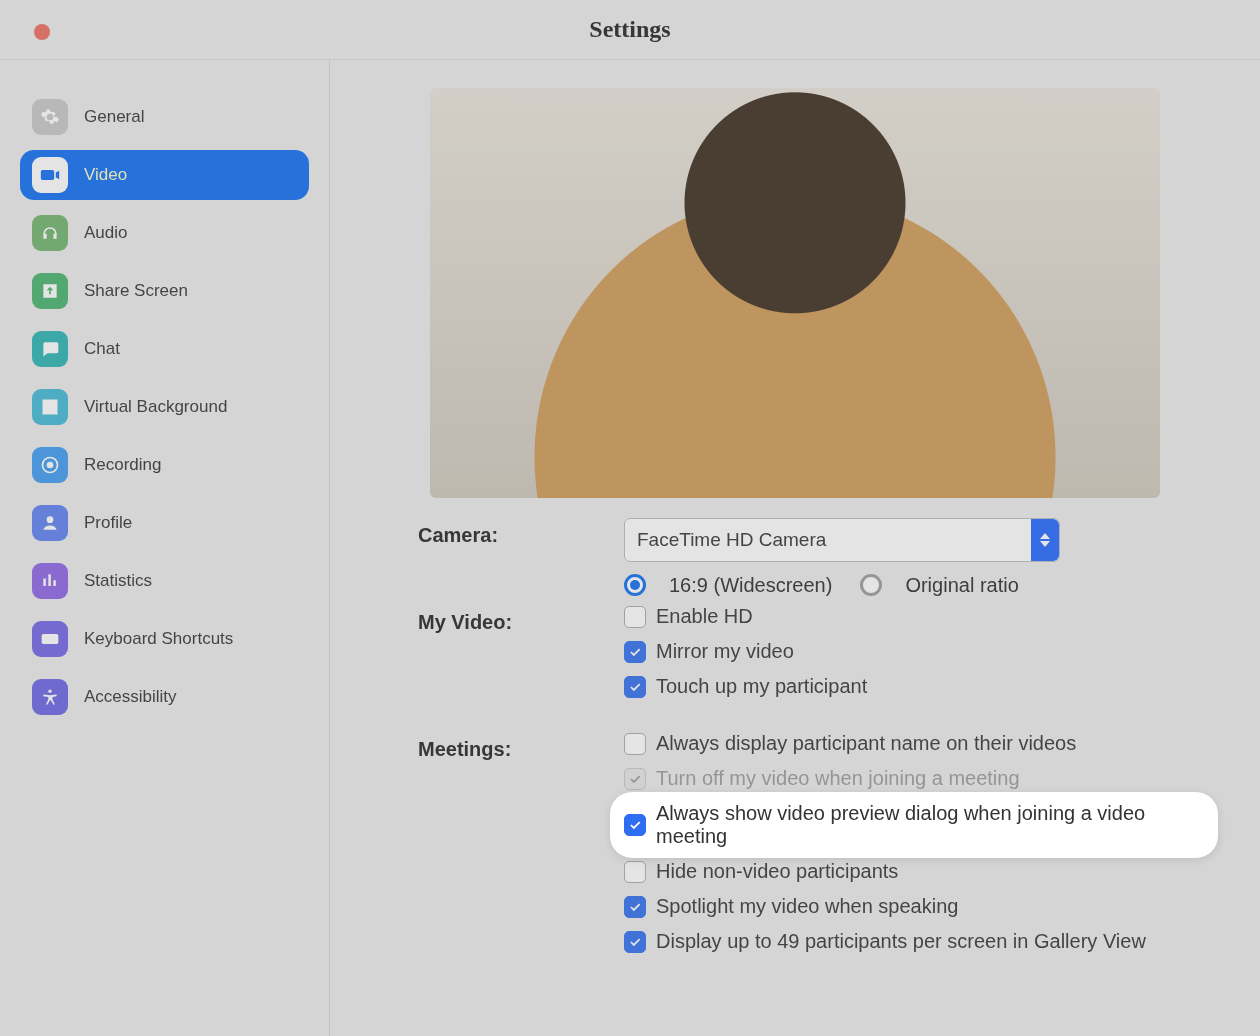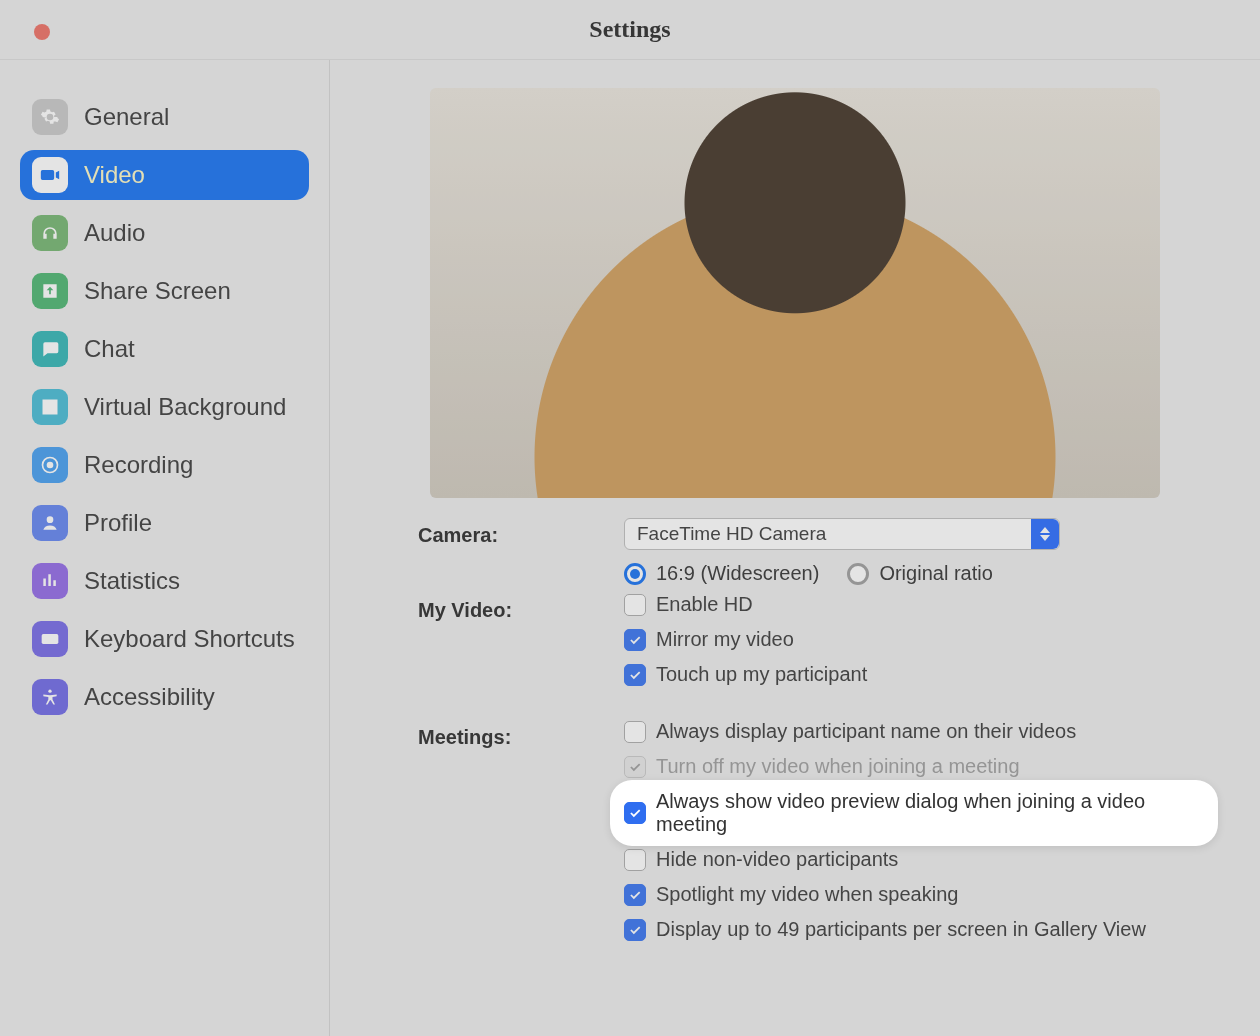--- a/index.html
+++ b/index.html
@@ -51,21 +51,21 @@
     width:var(--sidebar-width);
     border-right:1px solid rgba(0,0,0,0.10);
     padding:24px 14px;
   }
   .nav-item{
     display:flex;align-items:center;gap:16px;
     height:50px;
     padding:0 12px;
     margin:8px 6px;
     border-radius:14px;
-    font-size:24px;color:#333;
+    font-size:17px;color:#333;
     cursor:pointer;
   }
   .nav-item.active{
     background:var(--blue);
     color:#fef9c3;
   }
   .nav-icon{
     width:36px;height:36px;border-radius:9px;
     display:flex;align-items:center;justify-content:center;
     flex:0 0 36px;
@@ -100,38 +100,38 @@
   }
   .form-label{
     font-weight:700;color:#222;
     padding-top:6px;
   }
   .form-controls{
     display:flex;flex-direction:column;gap:12px;
     align-items:flex-start;
   }
   .select{
-    width:436px;height:32px;
+    width:436px;height:44px;
     border:1px solid #bdbdbd;border-radius:6px;
     background:#fff;
     display:flex;align-items:center;
     position:relative;
     padding:0 12px;
     font-size:19px;color:#333;
   }
   .select .stepper{
     position:absolute;right:0;top:0;bottom:0;width:28px;
     background:#1f66ff;border-radius:0 6px 6px 0;
     display:flex;flex-direction:column;align-items:center;justify-content:center;
     color:#fff;gap:0;
   }
   .select .stepper svg{width:12px;height:8px;}
   .radio-row{display:flex;gap:28px;align-items:center;}
   .radio{
-    display:flex;align-items:flex-end;gap:10px;cursor:pointer;
+    display:flex;align-items:flex-start;gap:23px;cursor:pointer;
   }
   .radio .r{
     width:22px;height:22px;border-radius:50%;
     border:3px solid #9a9a9a;background:#fff;
     display:flex;align-items:center;justify-content:center;
   }
   .radio.checked .r{border-color:var(--blue);}
   .radio.checked .r::after{
     content:"";width:10px;height:10px;border-radius:50%;background:var(--blue);
   }

